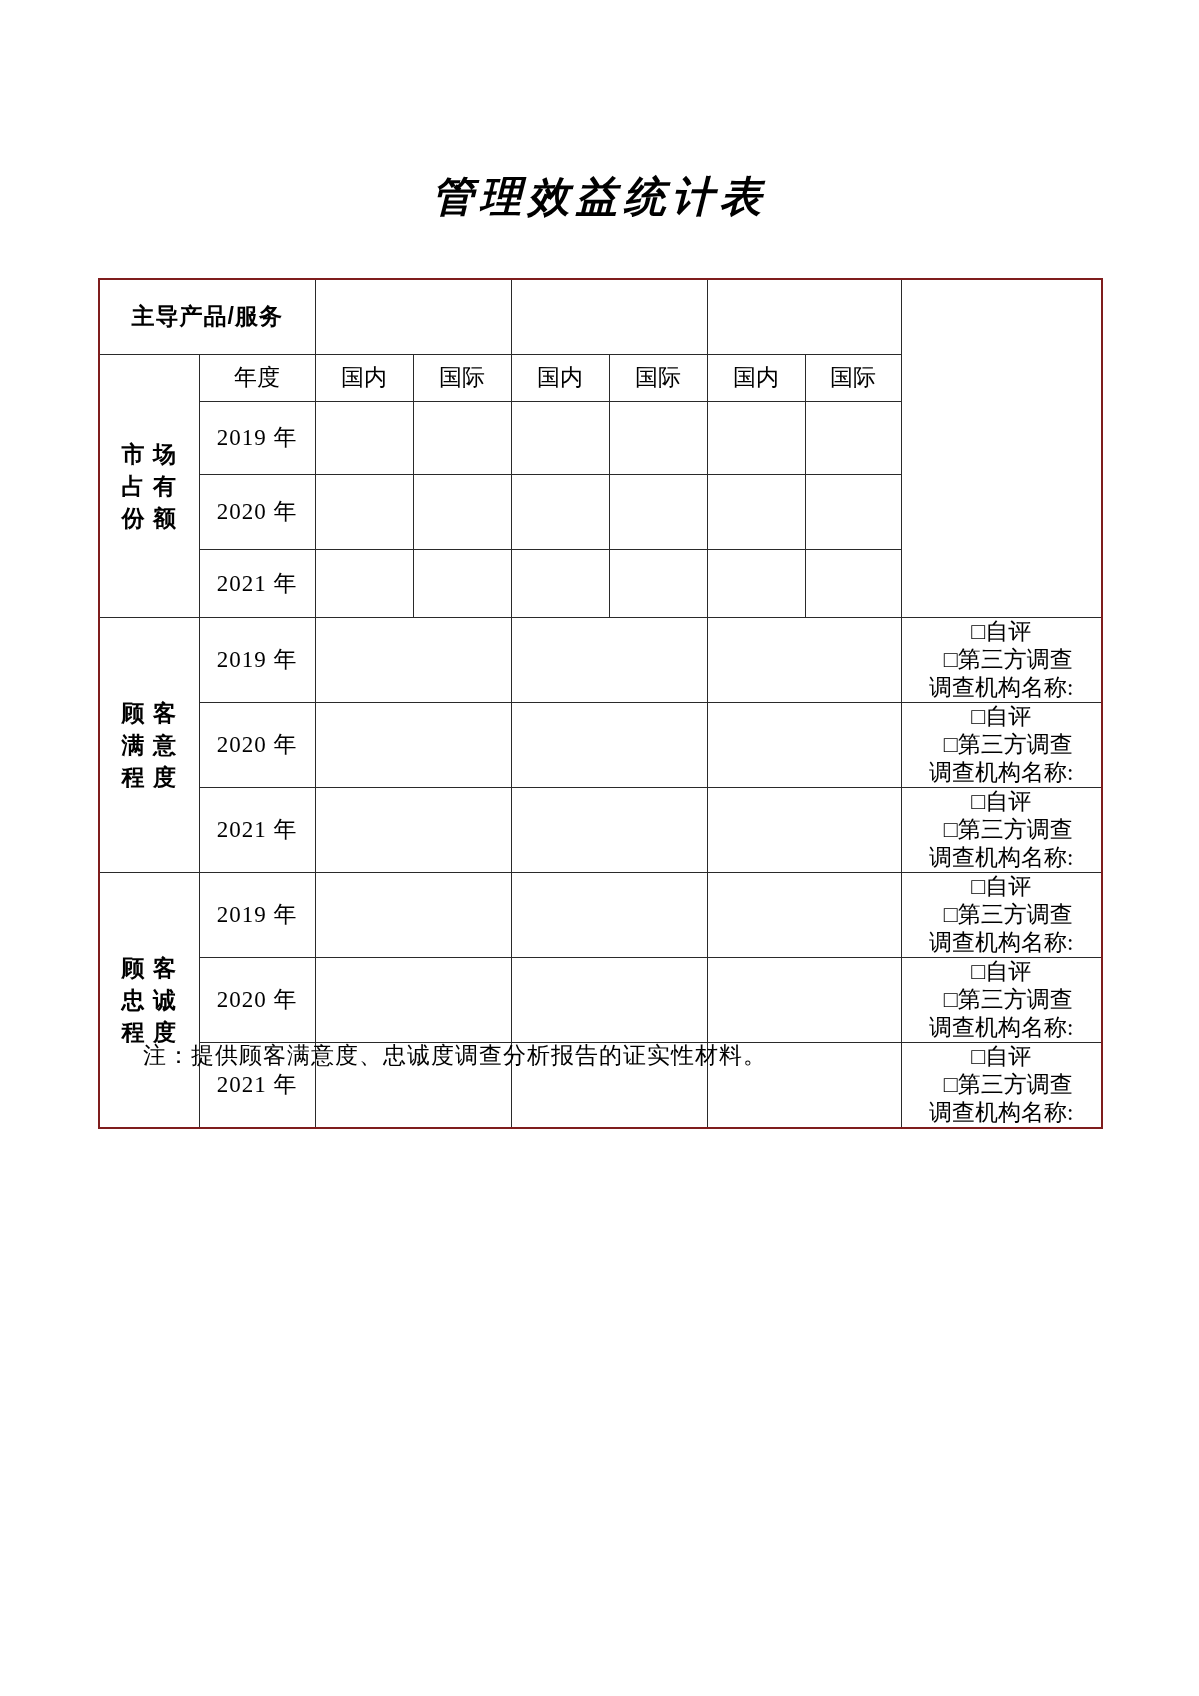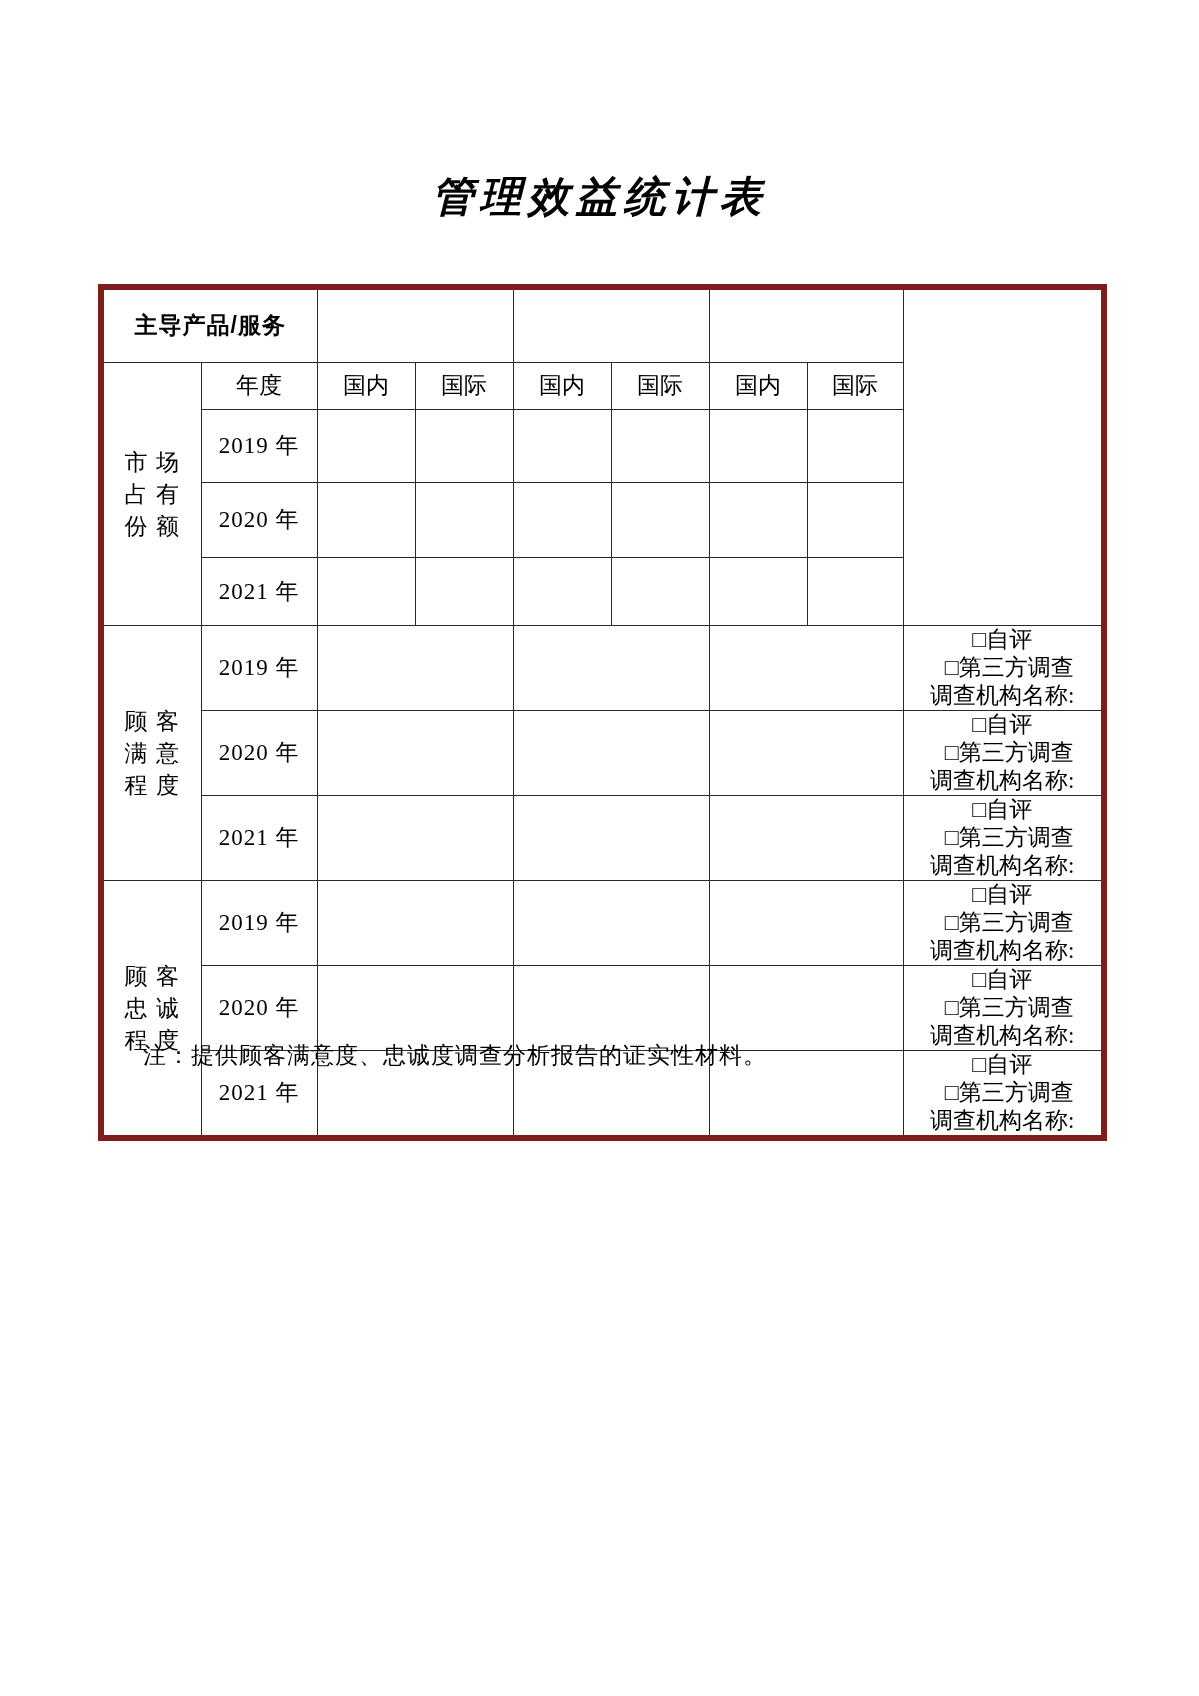--- a/index.html
+++ b/index.html
@@ -20,42 +20,42 @@
     text-align: center;
     font-size: 42px;
     line-height: 50px;
     font-weight: bold;
     font-style: italic;           
     letter-spacing: 6px;
   }
   #main-table {
     position: absolute;
     left: 98px;
-    top: 284px;
+    top: 278px;
     width: 1003px;
     border-collapse: collapse;
     table-layout: fixed;
-    border: 6px solid #7f1d1d;
+    border: 2px solid #7f1d1d;
   }
   #main-table td {
     border: 1px solid #2a2a2a;
     padding: 0;
     text-align: center;
     vertical-align: middle;
     font-size: 23px;
     overflow: hidden;
   }
   td.hd {
     font-family: "Liberation Sans", "DejaVu Sans", sans-serif;
     font-weight: bold;
     letter-spacing: 1px;
   }
   td.group-label {
     font-family: "Liberation Sans", "DejaVu Sans", sans-serif;
-    font-weight: normal;
+    font-weight: bold;
     line-height: 32px;
     letter-spacing: 1px;
   }
   td.year-cell { letter-spacing: 1px; font-family: Liberation Serif, serif; }
   td.survey {
     text-align: left;
     vertical-align: top;
     padding: 3px 4px 0 8px;
     font-size: 18px;
     line-height: 28px;

